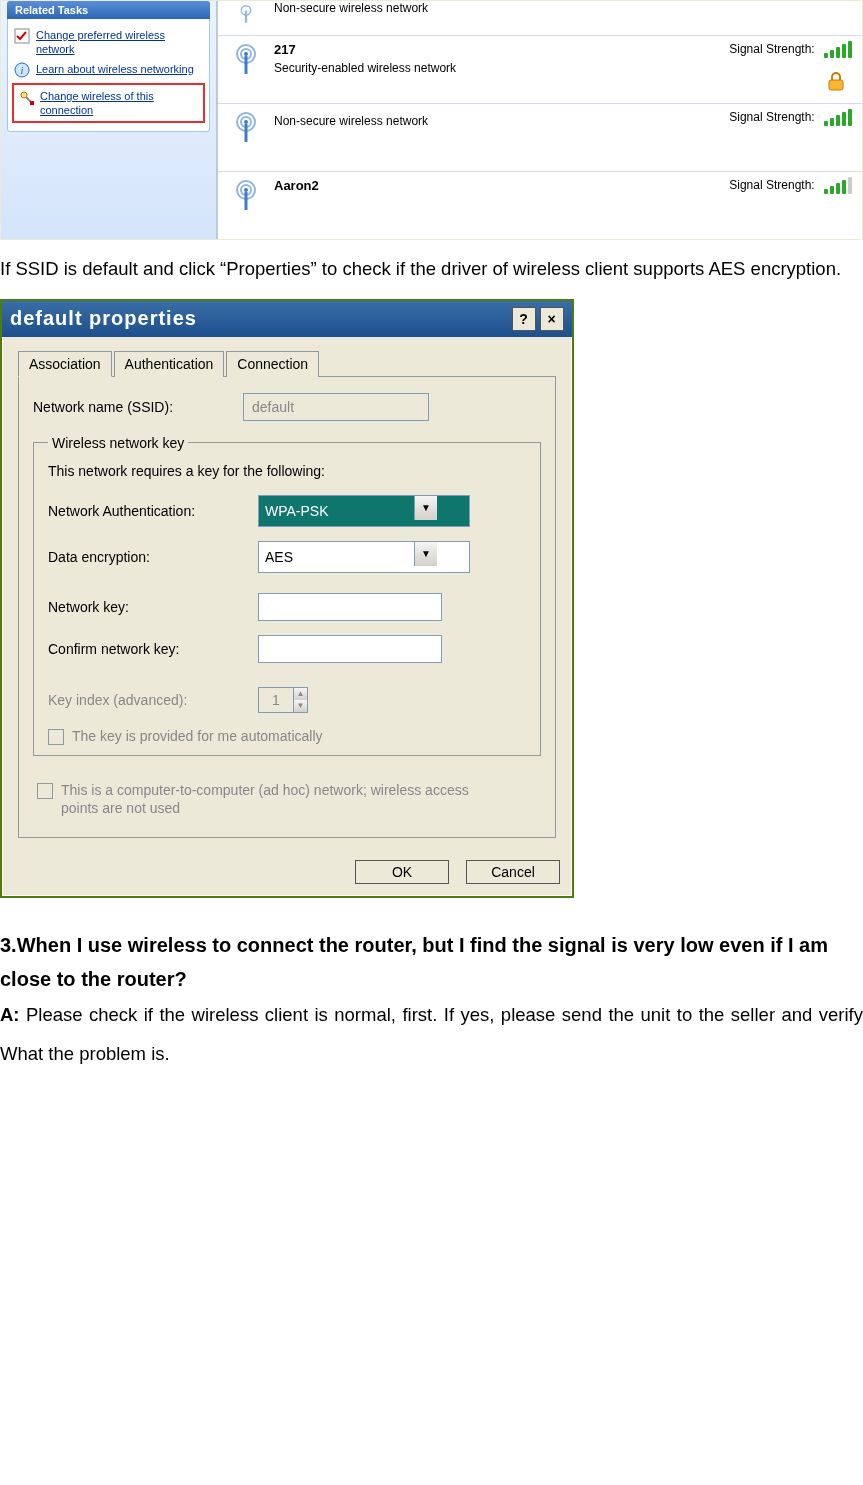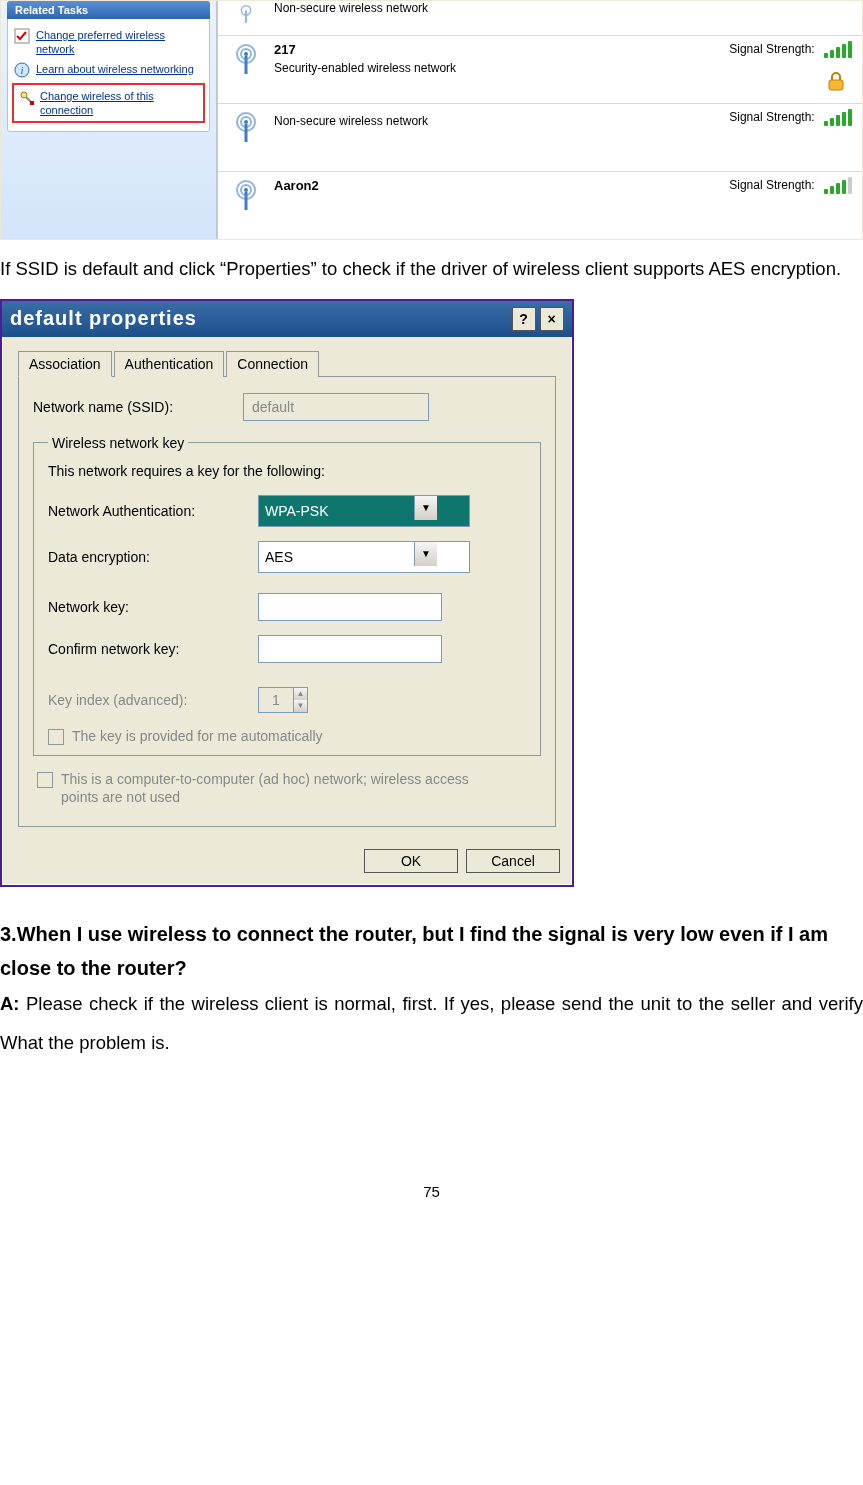--- a/index.html
+++ b/index.html
@@ -22,46 +22,46 @@
 .net-desc { font-size:12px; color:#000; margin-top:4px; }
 .net-right { font-size:12px; text-align:right; width:150px; }
 .sig-bars { display:inline-flex; align-items:flex-end; gap:2px; height:16px; margin-left:6px; vertical-align:middle; }
 .sig-bars span { width:4px; background:#2aa82a; border-radius:1px; }
 .sig-bars span:nth-child(1){height:5px;} .sig-bars span:nth-child(2){height:8px;} .sig-bars span:nth-child(3){height:11px;} .sig-bars span:nth-child(4){height:14px;} .sig-bars span:nth-child(5){height:17px;}
 .sig-bars span.off { background:#cccccc; }
 .lock-icon { width:22px; height:22px; position:absolute; right:15px; top:34px; }
 
 .body-text { font-size:18.5px; line-height:2.1; padding:10px 0 10px 0; text-align:justify; }
 
-.dialog { width:570px; border:2px solid #4c1d95; background:#ece9d8; margin:0 0 20px 0; box-shadow:0 0 0 1px #fff inset; }
+.dialog { width:570px; border:2px solid #4d7c0f; background:#ece9d8; margin:0 0 20px 0; box-shadow:0 0 0 1px #fff inset; }
 .dlg-title { background:linear-gradient(#3a6ea5,#1d4f8c); color:#fff; font-size:20px; font-weight:bold; padding:6px 8px; display:flex; align-items:center; justify-content:space-between; font-family:Tahoma, Arial; letter-spacing:1px; }
 .dlg-ctrls { display:flex; gap:4px; }
 .dlg-ctrl-btn { width:22px; height:22px; background:#ece9d8; border:1px solid #555; color:#000; font-size:14px; font-weight:bold; display:flex; align-items:center; justify-content:center; font-family:Arial; }
 .dlg-body { padding:14px 16px 12px 16px; }
 .tabs { display:flex; margin-bottom:-1px; }
 .tab { background:#ece9d8; border:1px solid #919b9c; border-bottom:none; padding:4px 10px; font-size:14px; margin-right:2px; }
 .tab.active { background:#ece9d8; border-bottom:1px solid #ece9d8; position:relative; z-index:2; }
 .tab-pane { border:1px solid #919b9c; padding:16px 14px 14px 14px; background:#ece9d8; }
 .form-row { display:flex; align-items:center; margin-bottom:14px; gap:10px; }
 .form-row label { width:200px; font-size:14px; }
 .txt-input { height:22px; border:1px solid #7f9db9; padding:2px 6px; font-size:14px; width:170px; background:#fff; }
 .txt-input.disabled { background:#ece9d8; color:#888;padding-left:8px; }
-fieldset { border:1px solid #919b9c; padding:12px 14px 10px 14px; margin:12px 0 14px 0; }
+fieldset { border:1px solid #919b9c; padding:12px 14px 10px 14px; margin:12px 0 25px 0; }
 fieldset legend { font-size:14px; padding:0 4px; }
 .select-wrap { position:relative; display:inline-block; width:180px; }
 .select-wrap .sel { appearance:none; -webkit-appearance:none; width:100%; height:26px; border:1px solid #7f9db9; padding:2px 24px 2px 6px; font-size:14px; background:#fff; }
 .select-wrap.hl .sel { background:#0f766e; color:#fff; }
 .select-wrap .arrow { position:absolute; right:1px; top:1px; width:22px; height:24px; background:linear-gradient(#f5f5f5,#d4d0c8); border-left:1px solid #7f9db9; display:flex; align-items:center; justify-content:center; font-size:10px; color:#000; pointer-events:none; }
 .spin { display:inline-flex; border:1px solid #7f9db9; height:24px; width:48px; background:#fff; }
 .spin input { width:30px; border:none; text-align:center; font-size:14px; color:#888; background:#ece9d8; }
 .spin .spin-btns { display:flex; flex-direction:column; width:18px; }
 .spin .spin-btns span { flex:1; background:linear-gradient(#f5f5f5,#d4d0c8); border-left:1px solid #7f9db9; display:flex; align-items:center; justify-content:center; font-size:8px; }
 .chk-row { display:flex; align-items:flex-start; gap:8px; font-size:14px; color:#888; margin-top:10px; line-height:18px; }
 .chk { width:14px; height:14px; border:1px solid #919b9c; background:#ece9d8; flex-shrink:0; margin-top:2px; }
-.dlg-buttons { display:flex; justify-content:flex-end; gap:8px; padding:10px 12px 12px 0; }
+.dlg-buttons { display:flex; justify-content:flex-end; gap:17px; padding:10px 12px 12px 0; }
 .btn { background:#ece9d8; border:1px solid #555; padding:3px 0; width:92px; font-size:14px; text-align:center; }
 
 .q-heading { font-size:20px; font-weight:bold; line-height:1.7; margin-top:30px; }
 .q-answer { font-size:18.5px; line-height:2.1; text-align:justify; }
 .page-num { text-align:center; font-size:15px; margin-top:120px; }
 </style>
 </head>
 <body>
 
 <div class="page">
@@ -250,15 +250,14 @@
     <div class="btn">OK</div>
     <div class="btn">Cancel</div>
   </div>
 </div>
 
 <div class="q-heading">3.When I use wireless to connect the router, but I find the signal is very low even if I am close to the router?</div>
 <div class="q-answer">
   <b>A: </b><span>Please check if the wireless client is normal, first. If yes, please send the unit to the seller and verify What the problem is.</span>
 </div>
 
-<div class="page-num">75</div>
 
 </div>
 
 </body></html>

